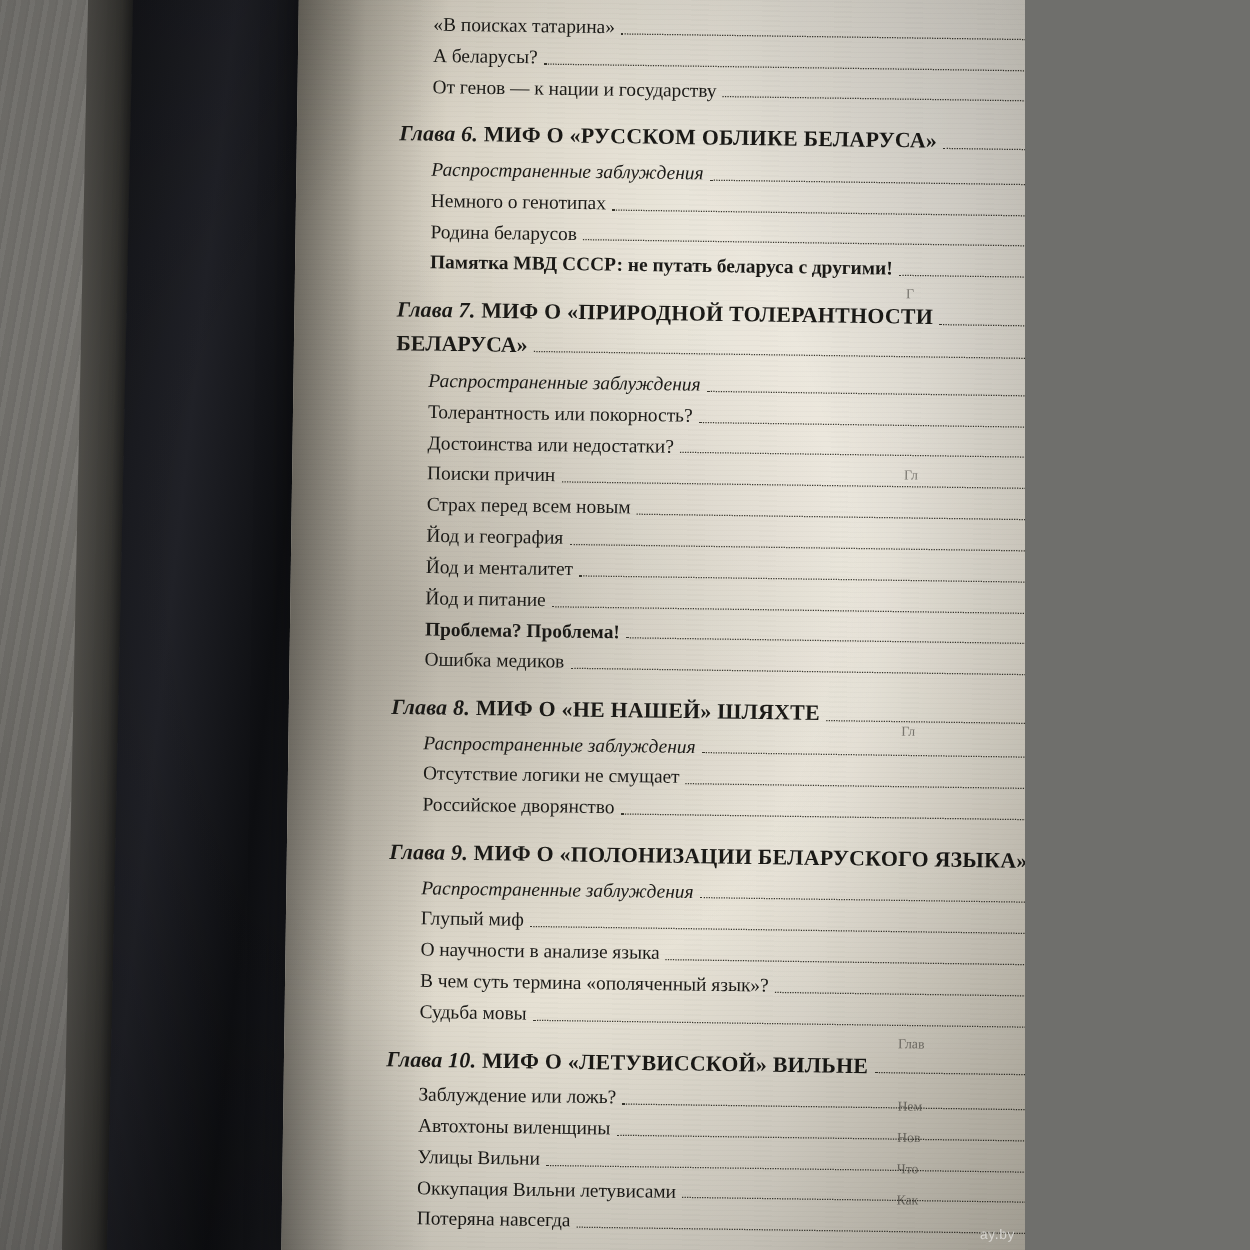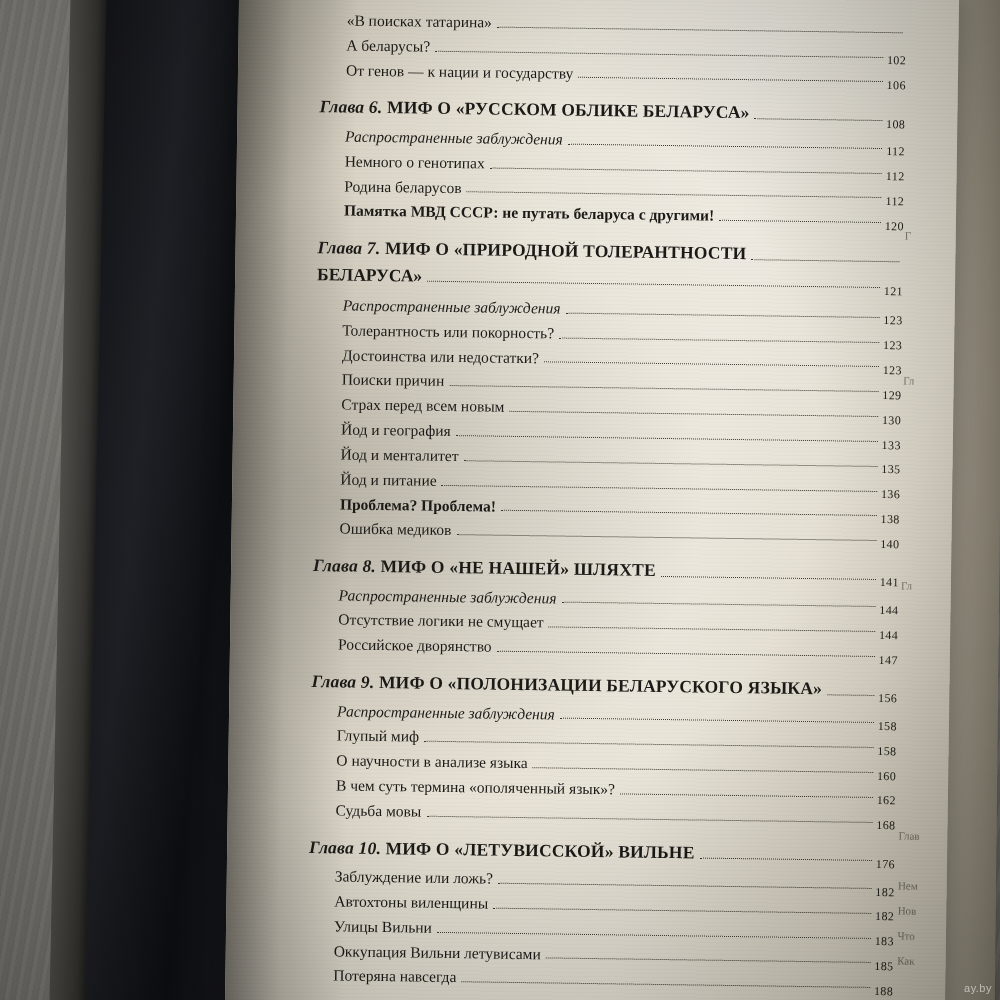--- a/index.html
+++ b/index.html
@@ -5,21 +5,21 @@
   html, body {
     margin: 0;
     padding: 0;
     width: 1000px;
     height: 1000px;
     overflow: hidden;
     background: #6f6f6c;
   }
   #scene {
     position: relative;
-    width: 1000px;
+    width: 820px;
     height: 1000px;
     overflow: hidden;
     font-family: "Liberation Serif", serif;
   }
   
   .table-bg {
     position: absolute;
     inset: 0;
     background:
       repeating-linear-gradient(100deg,

